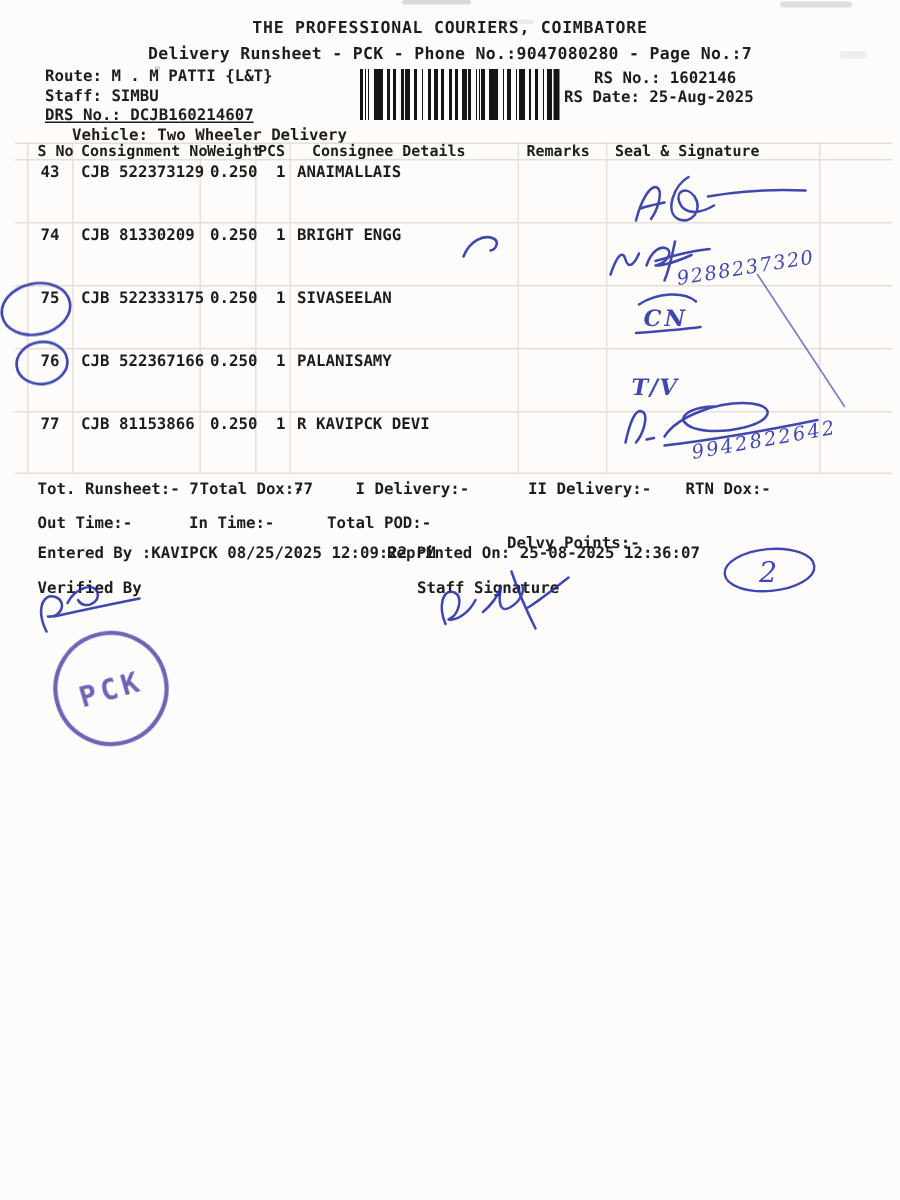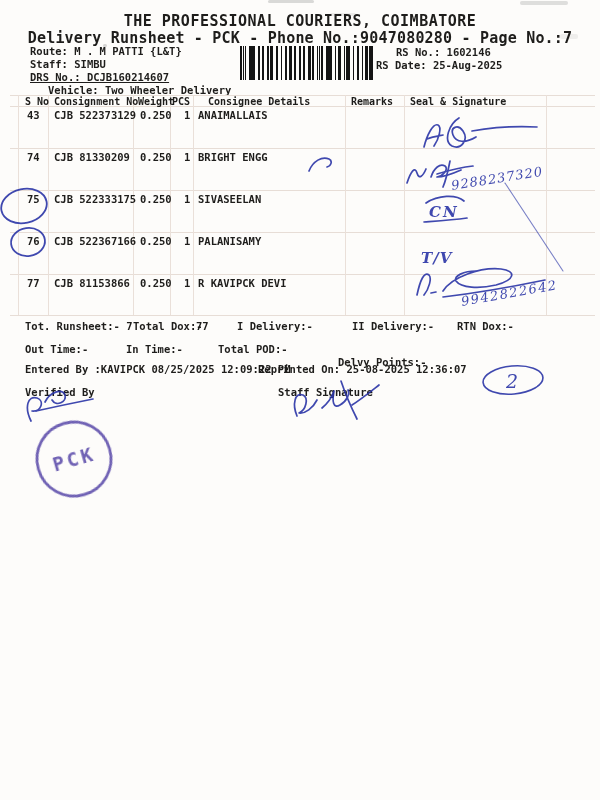--- a/index.html
+++ b/index.html
@@ -1,22 +1,22 @@
 <!DOCTYPE html>
 <html><head>
 <meta charset="utf-8">
 <style>
   html,body{margin:0;padding:0;background:#e8e8e8;}
   .page{position:relative;width:600px;height:800px;background:#fdfcfa;overflow:hidden;
         font-family:"DejaVu Sans Mono","Liberation Mono",monospace;}
   .t{position:absolute;font:700 10.5px "DejaVu Sans Mono","Liberation Mono",monospace;
      color:#1e1d1b;white-space:pre;letter-spacing:0;}
   .ctr{left:0;width:600px;text-align:center;}
-  .title{font-size:15px;letter-spacing:.5px;}
-  .subtitle{font-size:15px;letter-spacing:.2px;}
+  .title{font-size:11px;letter-spacing:.5px;}
+  .subtitle{font-size:11px;letter-spacing:.2px;}
   .small{font-size:10px;}
   .hline{position:absolute;left:10px;width:585px;height:1px;background:#e7ddd6;}
   .vline{position:absolute;width:1px;background:#eae0d9;}
   .barcode{position:absolute;left:240px;top:46px;width:133px;height:34px;
      background-image:
        repeating-linear-gradient(90deg,#141414 0 2px,transparent 2px 5px,#141414 5px 6px,transparent 6px 9px),
        repeating-linear-gradient(90deg,transparent 0 3px,#141414 3px 4px,transparent 4px 11px,#141414 11px 14px,transparent 14px 19px);}
   .barcode:after{content:"";position:absolute;right:0;top:0;width:4px;height:100%;background:#141414;}
   .sm{position:absolute;background:#8f8f8f;border-radius:2px;}
   svg.ink{position:absolute;left:0;top:0;pointer-events:none;}

